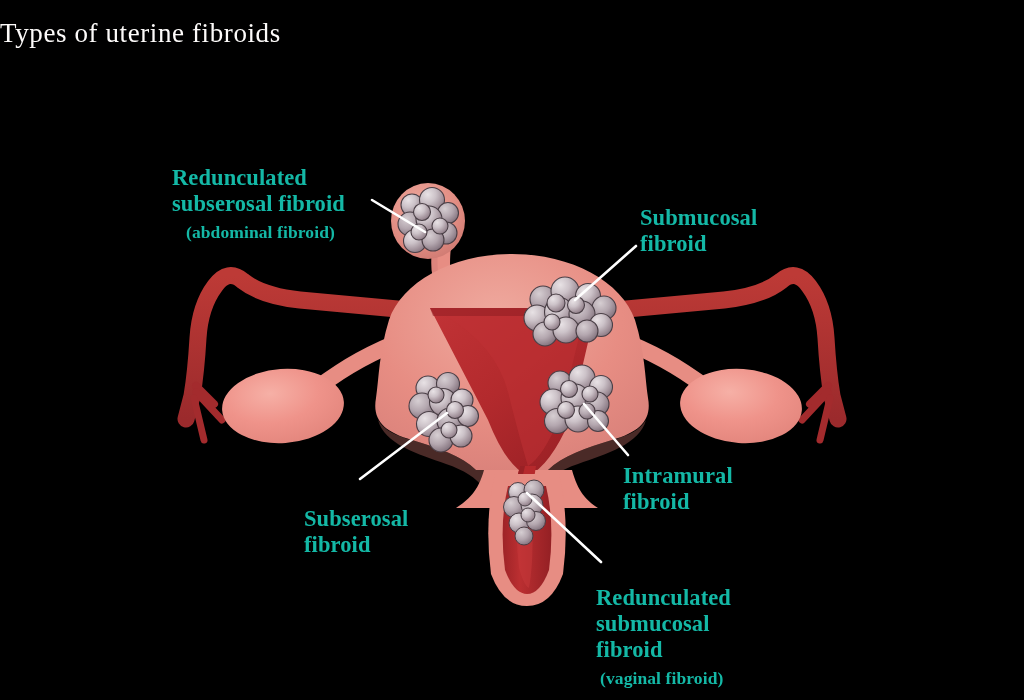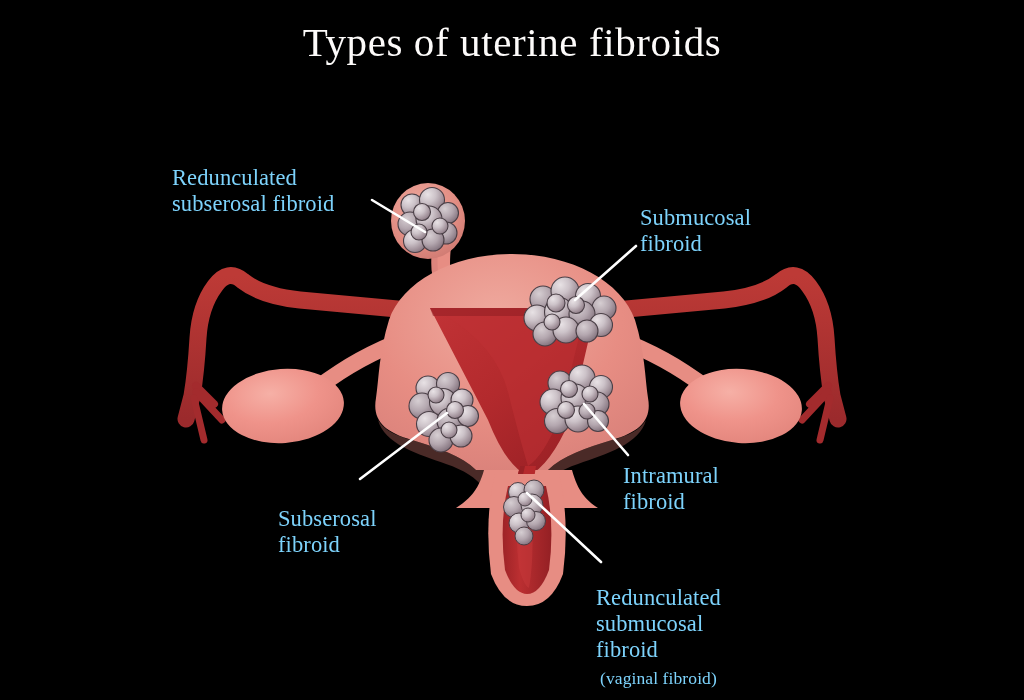--- a/index.html
+++ b/index.html
@@ -25,52 +25,53 @@
   #figure-svg {
     position: absolute;
     left: 0;
     top: 0;
     width: 1024px;
     height: 700px;
     display: block;
   }
   .label {
     position: absolute;
-    color: #7dd3fc;
+    color: #14b8a6;
     font-family: "Liberation Serif", "DejaVu Serif", serif;
     line-height: 1.16;
     white-space: pre-line;
     letter-spacing: 0.1px;
+    font-weight: bold;
   }
   .page-title {
     position: absolute;
     left: 0;
     top: 18px;
     width: 1024px;
-    text-align: center;
-    font-size: 41px;
+    text-align: left;
+    font-size: 27px;
     font-weight: 400;
     letter-spacing: 0.6px;
     color: #fdfbfa;
     font-family: "Liberation Serif", "DejaVu Serif", serif;
   }
   .lbl-main {
     font-size: 22.5px;
   }
   .lbl-sub {
     font-size: 17.5px;
     margin-top: 5px;
     display: block;
   }
   
   #label-pedunculated-subserosal { left: 172px; top: 146px; width: 260px; }
   #label-pedunculated-subserosal .lbl-sub { margin-left: 14px; }
   #label-submucosal { left: 640px; top: 186px; width: 210px; }
   #label-intramural  { left: 623px; top: 444px; width: 210px; }
-  #label-subserosal  { left: 278px; top: 487px; width: 210px; }
+  #label-subserosal  { left: 304px; top: 487px; width: 210px; }
   #label-pedunculated-submucosal { left: 596px; top: 566px; width: 260px; }
   #label-pedunculated-submucosal .lbl-sub { margin-left: 4px; }
 </style>
 </head>
 <body>
 
 <div id="stage">
 
   <svg id="figure-svg" viewBox="0 0 1024 700">
     <defs>
@@ -310,20 +311,21 @@
       <line x1="360" y1="479" x2="447" y2="413"></line>
       <line x1="601" y1="562" x2="527" y2="493"></line>
     </g>
   </svg>
 
   <div class="page-title">Types of uterine fibroids</div>
 
   <div class="label" id="label-pedunculated-subserosal">
     <span class="lbl-main">Redunculated
 subserosal fibroid</span>
+    <span class="lbl-sub">(abdominal fibroid)</span>
   </div>
 
   <div class="label" id="label-submucosal">
     <span class="lbl-main">Submucosal
 fibroid</span>
   </div>
 
   <div class="label" id="label-intramural">
     <span class="lbl-main">Intramural
 fibroid</span>

